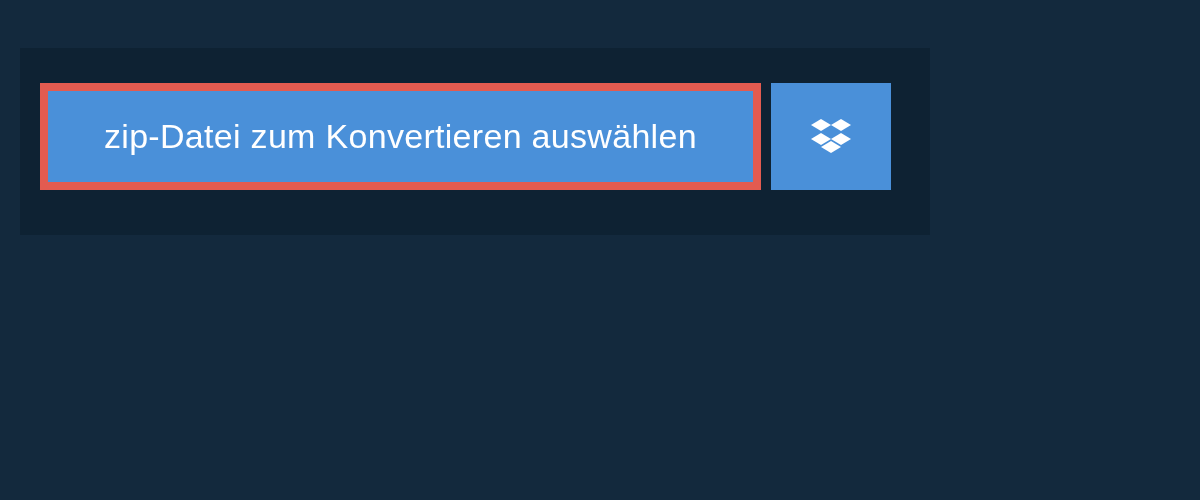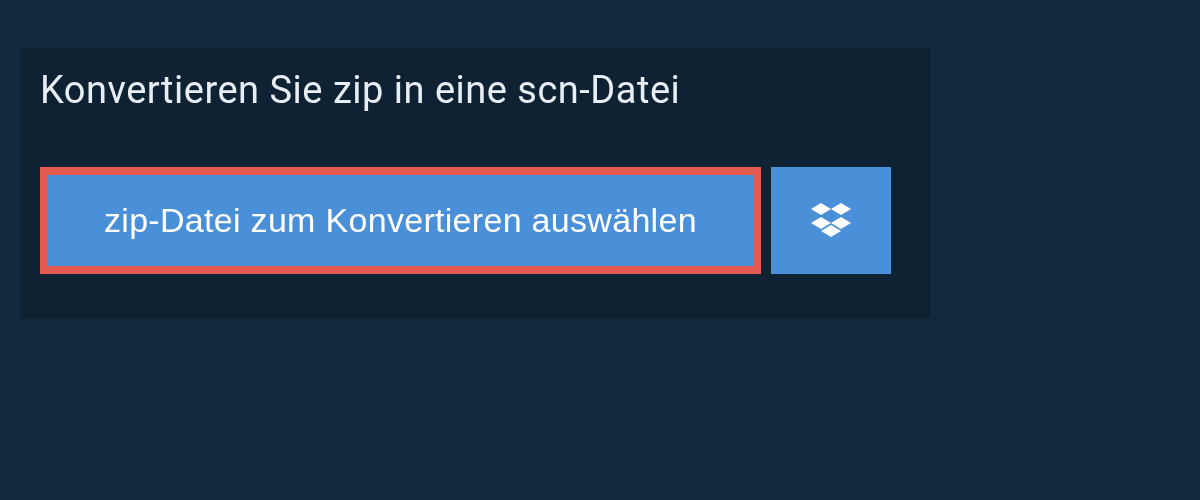--- a/index.html
+++ b/index.html
@@ -62,23 +62,20 @@
     }
     .dropbox-icon {
       width: 40px;
       height: 40px;
     }
   </style>
 </head>
 <body>
 
 <div class="panel">
-  <div class="header-bar">
-    <h1 class="header-title">Konvertieren Sie zip in eine scn-Datei</h1>
-  </div>
   <div class="button-row">
     <div class="choose-file-wrapper">
       <button class="choose-file-button">zip-Datei zum Konvertieren auswählen</button>
     </div>
     <button class="dropbox-button">
       <span>
         <svg class="dropbox-icon" viewBox="0 0 40 40" fill="#ffffff">
           <path d="M10 4 L20 10 L10 16 L0 10 Z"></path>
           <path d="M30 4 L40 10 L30 16 L20 10 Z"></path>
           <path d="M10 18 L20 24 L10 30 L0 24 Z"></path>

